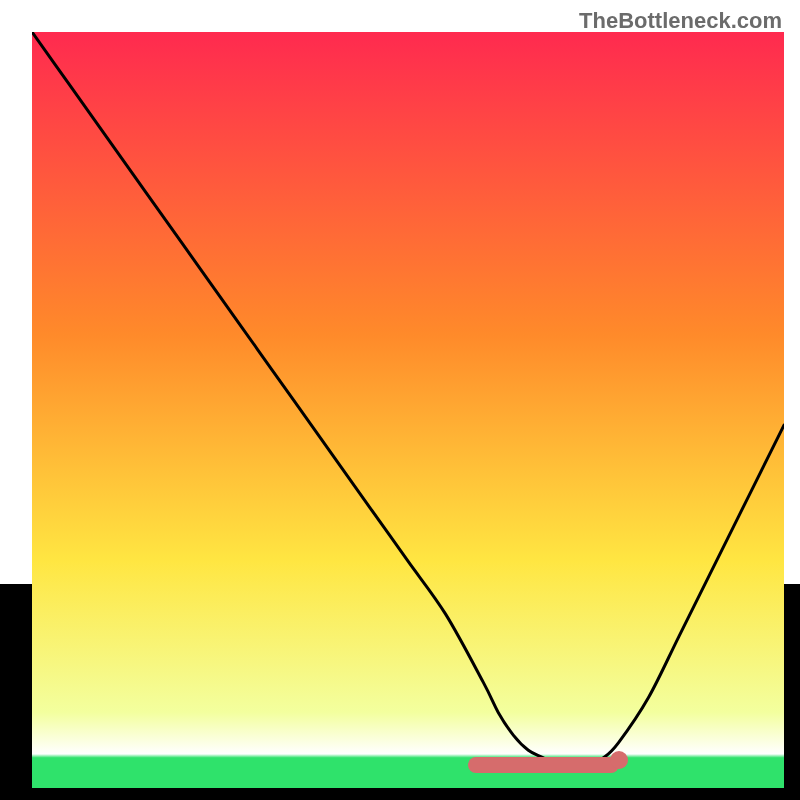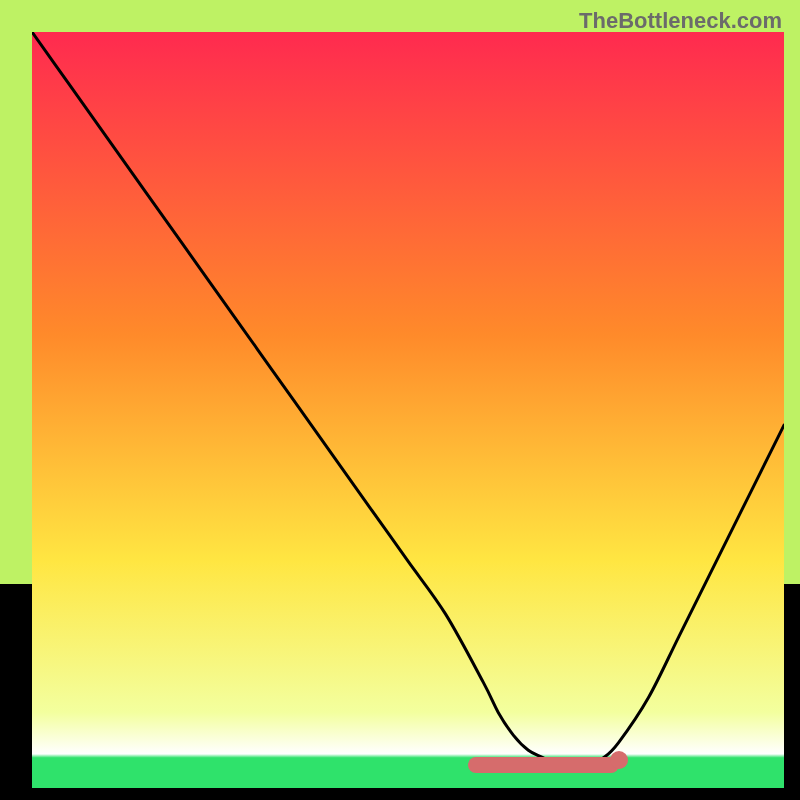--- a/index.html
+++ b/index.html
@@ -9,21 +9,21 @@
     height: 800px;
     background: #000;
     overflow: hidden;
   }
   .frame {
     position: absolute;
     left: 0;
     top: 0;
     width: 800px;
     height: 584px;
-    background: #bef264;
+    background: #ffffff;
   }
   .plot {
     position: absolute;
     box-sizing: border-box;
   }
   .gradient {
     position: absolute;
     left: 0;
     top: 0;
     right: 0;

